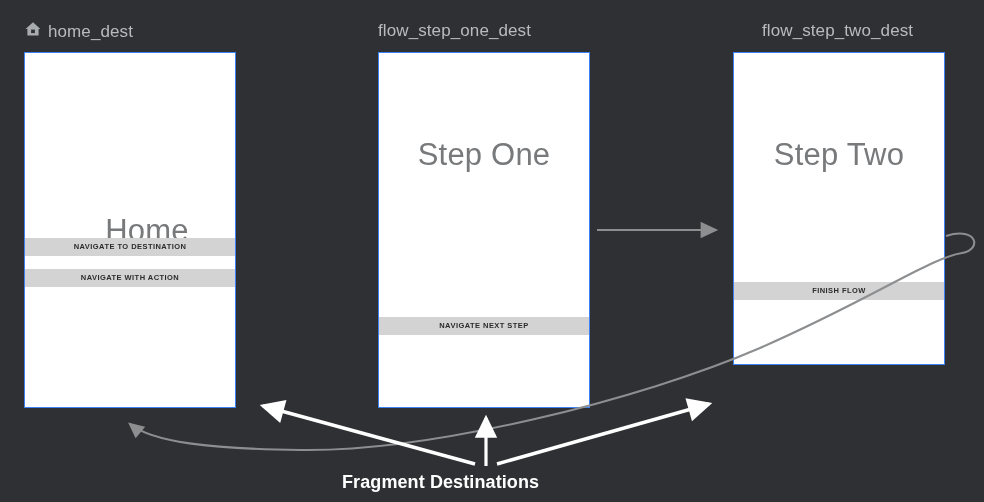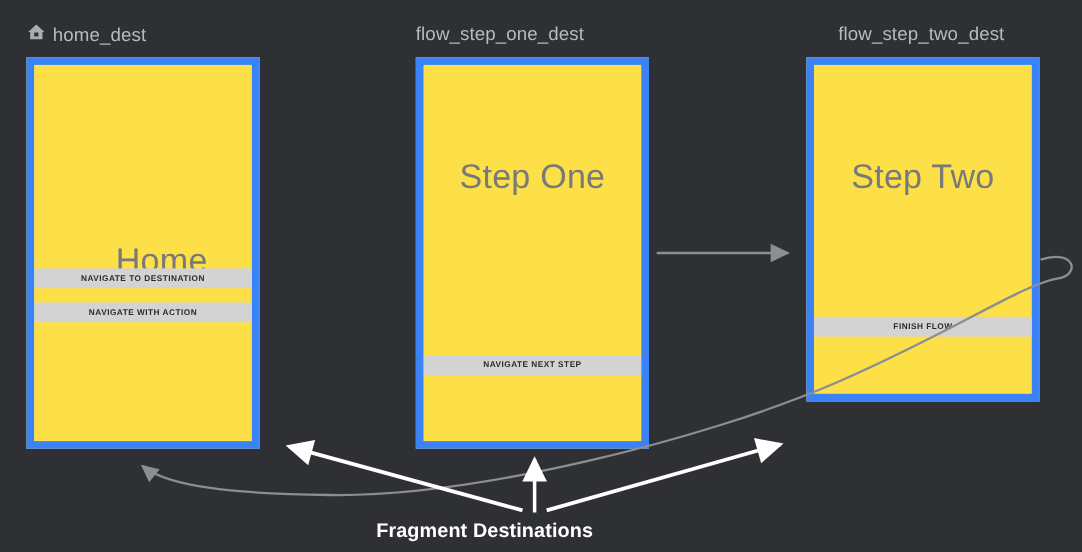--- a/index.html
+++ b/index.html
@@ -31,22 +31,22 @@
     white-space: nowrap;
     display: flex;
     align-items: center;
     gap: 6px;
   }
   .home-icon { display: block; }
 
   
   .fragment {
     position: absolute;
-    background: #fde047;
-    border: 7px solid #3b82f6;
+    background: #ffffff;
+    border: 1px solid #3b82f6;
     box-sizing: border-box;
     overflow: hidden;
   }
   .frag-title {
     position: absolute;
     left: 0;
     width: 100%;
     text-align: center;
     color: #77797b;
     font-weight: 400;

